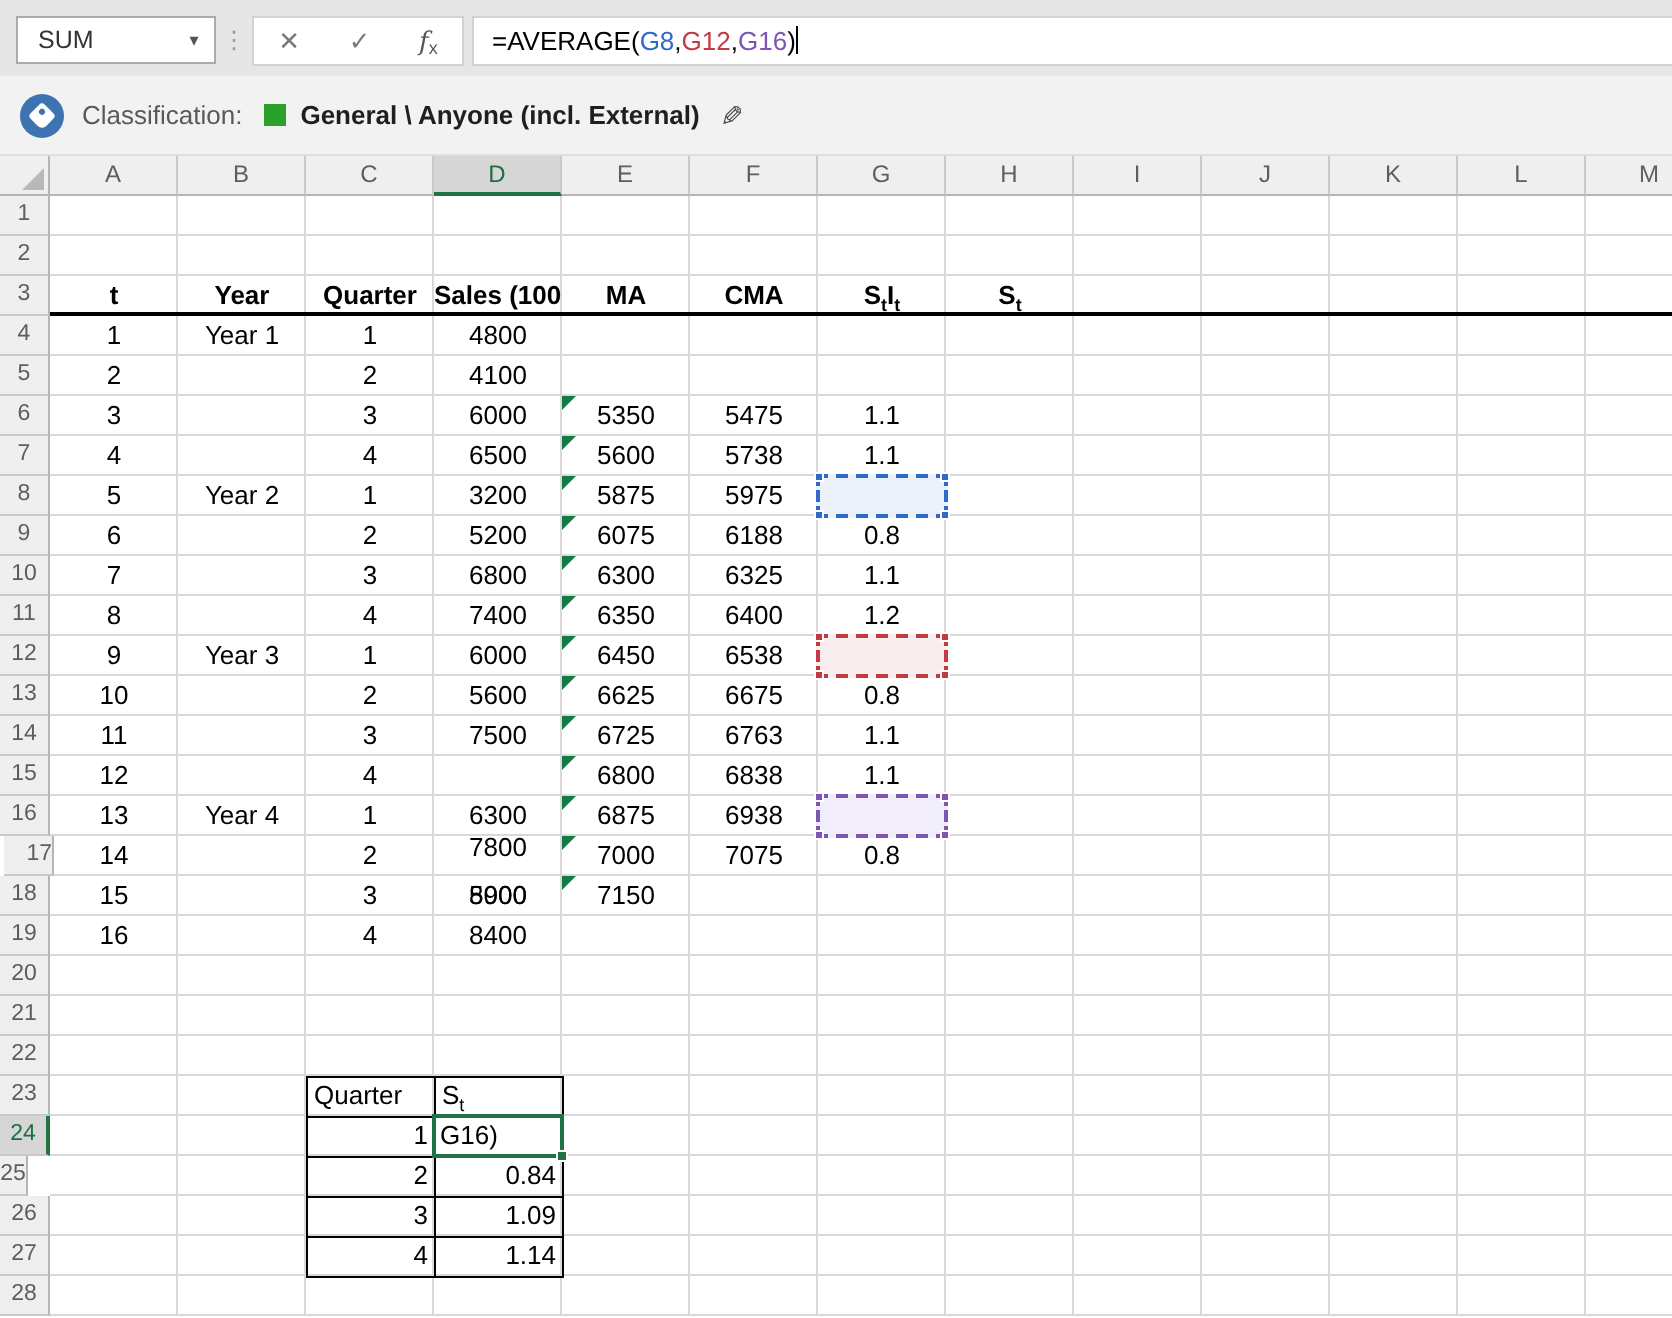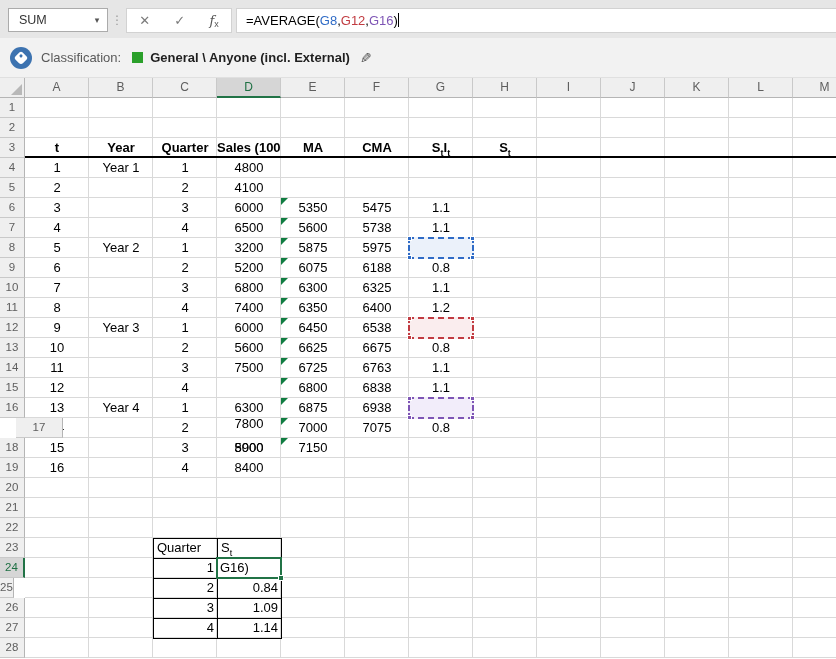--- a/index.html
+++ b/index.html
@@ -256,21 +256,21 @@
       <div class="row-head" style="left: 0px; top: 140px; width: 25px; height: 20px;">7</div>
       <div class="row-head" style="left: 0px; top: 160px; width: 25px; height: 20px;">8</div>
       <div class="row-head" style="left: 0px; top: 180px; width: 25px; height: 20px;">9</div>
       <div class="row-head" style="left: 0px; top: 200px; width: 25px; height: 20px;">10</div>
       <div class="row-head" style="left: 0px; top: 220px; width: 25px; height: 20px;">11</div>
       <div class="row-head" style="left: 0px; top: 240px; width: 25px; height: 20px;">12</div>
       <div class="row-head" style="left: 0px; top: 260px; width: 25px; height: 20px;">13</div>
       <div class="row-head" style="left: 0px; top: 280px; width: 25px; height: 20px;">14</div>
       <div class="row-head" style="left: 0px; top: 300px; width: 25px; height: 20px;">15</div>
       <div class="row-head" style="left: 0px; top: 320px; width: 25px; height: 20px;">16</div>
-      <div class="row-head" style="left: 16px; top: 340px; width: 47px; height: 20px;">17</div>
+      <div class="row-head" style="left: 2px; top: 340px; width: 25px; height: 20px; text-align: right;">17</div>
       <div class="row-head" style="left: 0px; top: 360px; width: 25px; height: 20px;">18</div>
       <div class="row-head" style="left: 0px; top: 380px; width: 25px; height: 20px;">19</div>
       <div class="row-head" style="left: 0px; top: 400px; width: 25px; height: 20px;">20</div>
       <div class="row-head" style="left: 0px; top: 420px; width: 25px; height: 20px;">21</div>
       <div class="row-head" style="left: 0px; top: 440px; width: 25px; height: 20px;">22</div>
       <div class="row-head" style="left: 0px; top: 460px; width: 25px; height: 20px;">23</div>
       <div class="row-head sel" style="left: 0px; top: 480px; width: 25px; height: 20px;">24</div>
       <div class="row-head" style="left: 0px; top: 500px; width: 14px; height: 20px;">25</div>
       <div class="row-head" style="left: 0px; top: 520px; width: 25px; height: 20px;">26</div>
       <div class="row-head" style="left: 0px; top: 540px; width: 25px; height: 20px;">27</div>

